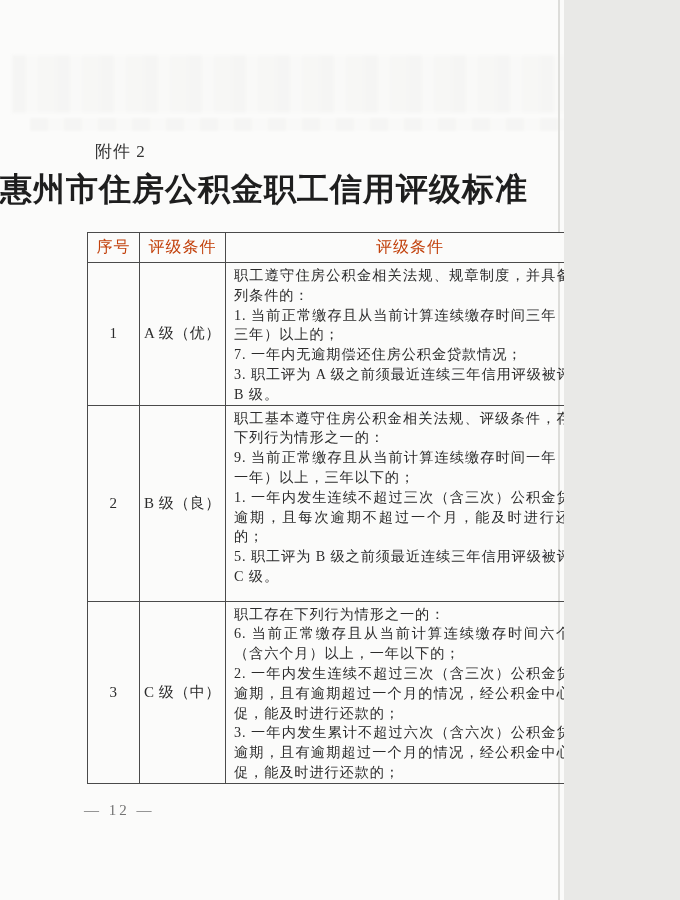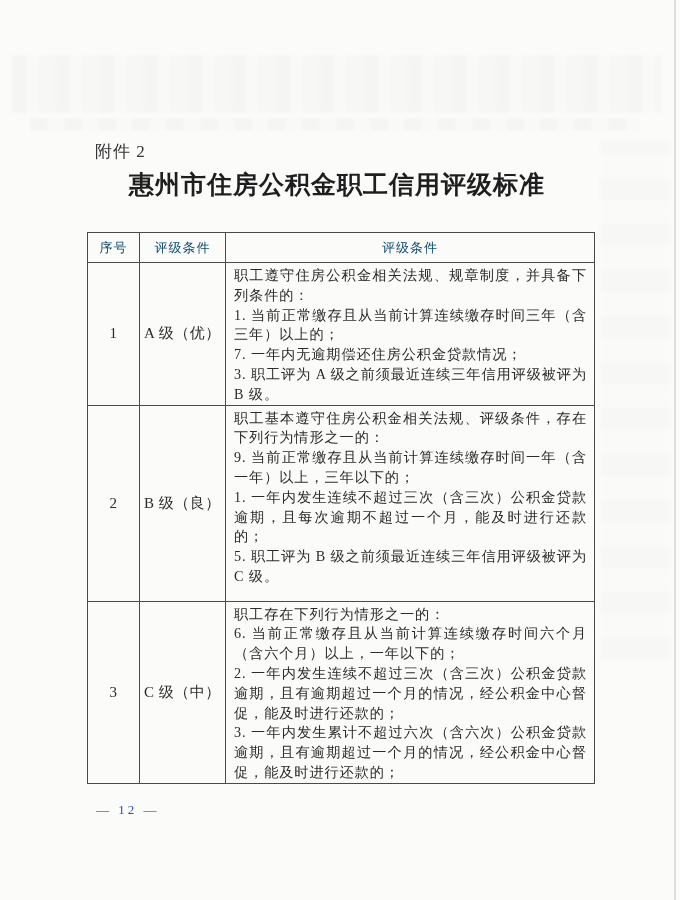--- a/index.html
+++ b/index.html
@@ -1,19 +1,19 @@
 <!DOCTYPE html>
 <html><head>
 <meta charset="utf-8">
 <style>
   * { margin:0; padding:0; box-sizing:border-box; }
   html,body { background:#e9e9e7; }
   .page {
     position:relative;
-    width:680px; height:900px;
+    width:564px; height:900px;
     background:#fbfbfa;
     overflow:hidden;
     font-family:"Liberation Serif","DejaVu Serif",serif;
     color:#2b2b2b;
   }
   
   .artifact { position:absolute; pointer-events:none; }
   .artifact.band1 {
     left:12px; top:55px; width:650px; height:58px;
     background:repeating-linear-gradient(90deg,#ededeb 0 14px,#f7f7f5 14px 26px,#f1f1ef 26px 44px);
@@ -33,58 +33,57 @@
     position:absolute; right:4px; top:0; width:2px; height:900px;
     background:#d6d6d2; opacity:.8;
   }
   .attachment-label {
     position:absolute; left:95px; top:140px;
     font-size:17px; letter-spacing:1px;
     color:#343434;
   }
   .doc-title {
     position:absolute; left:0; right:6px; top:168px;
-    text-align:center;
-    font-size:25px; font-weight:bold; letter-spacing:1px;
+    font-size:32px; font-weight:bold; letter-spacing:1px;
     color:#1e1e1e;
   }
   table.rating-table {
     position:absolute; left:87px; top:232px;
     width:507px;
     border-collapse:collapse; table-layout:fixed;
   }
   .rating-table col.c-no { width:52px; }
   .rating-table col.c-grade { width:86px; }
   .rating-table col.c-cond { width:369px; }
   .rating-table th, .rating-table td {
     border:1.5px solid #4a4a4a;
     vertical-align:middle;
   }
   .rating-table th {
     height:30px; font-weight:normal;
-    font-size:13px; text-align:center;
-    letter-spacing:1px; color:#0c4a6e;
+    font-size:16px; text-align:center;
+    letter-spacing:1px; color:#c2410c;
     background:#fbfbfa;
   }
   .rating-table td.cell-no, .rating-table td.cell-grade {
     text-align:center; font-size:15px; letter-spacing:.5px;
   }
   .rating-table td.cell-cond {
     vertical-align:top;
     padding:3px 7px 0 8px;
     font-size:14.2px; line-height:19.8px;
     text-align:justify; letter-spacing:.9px;margin-top:39px;
   }
   .rating-table td.cell-cond p { margin:0; }
   tr.row-1 { height:139px; }
   tr.row-2 { height:196px; }
   tr.row-3 { height:178px; }
   .page-number {
-    position:absolute; left:96px; top:802px;
-    font-size:13px; letter-spacing:3px; color:#1d4ed8;
+    position:absolute; left:84px; top:802px;
+    font-size:15px; letter-spacing:3px; color:#737373;
   }
 </style>
 </head>
 <body>
 
 <div class="page">
 
   <div class="artifact band1"></div>
   <div class="artifact band2"></div>
   <div class="artifact band3"></div>

